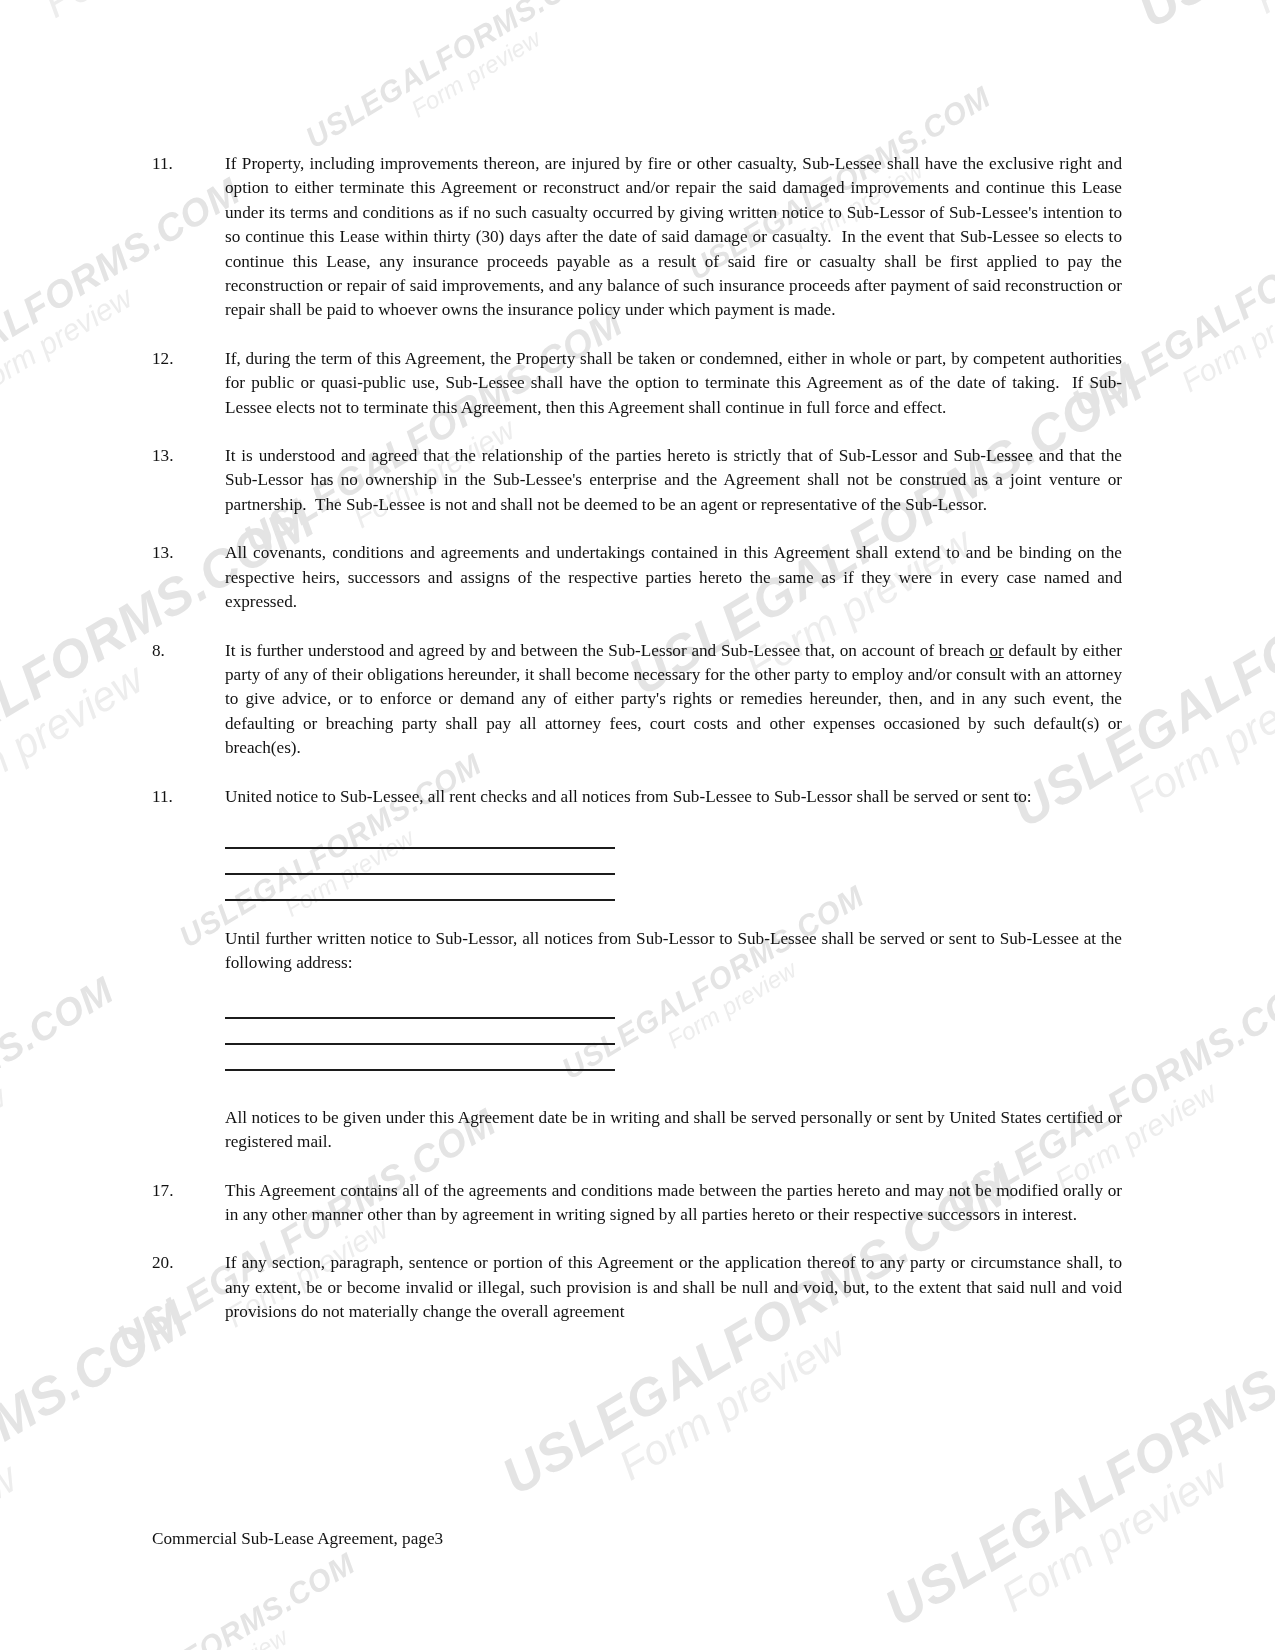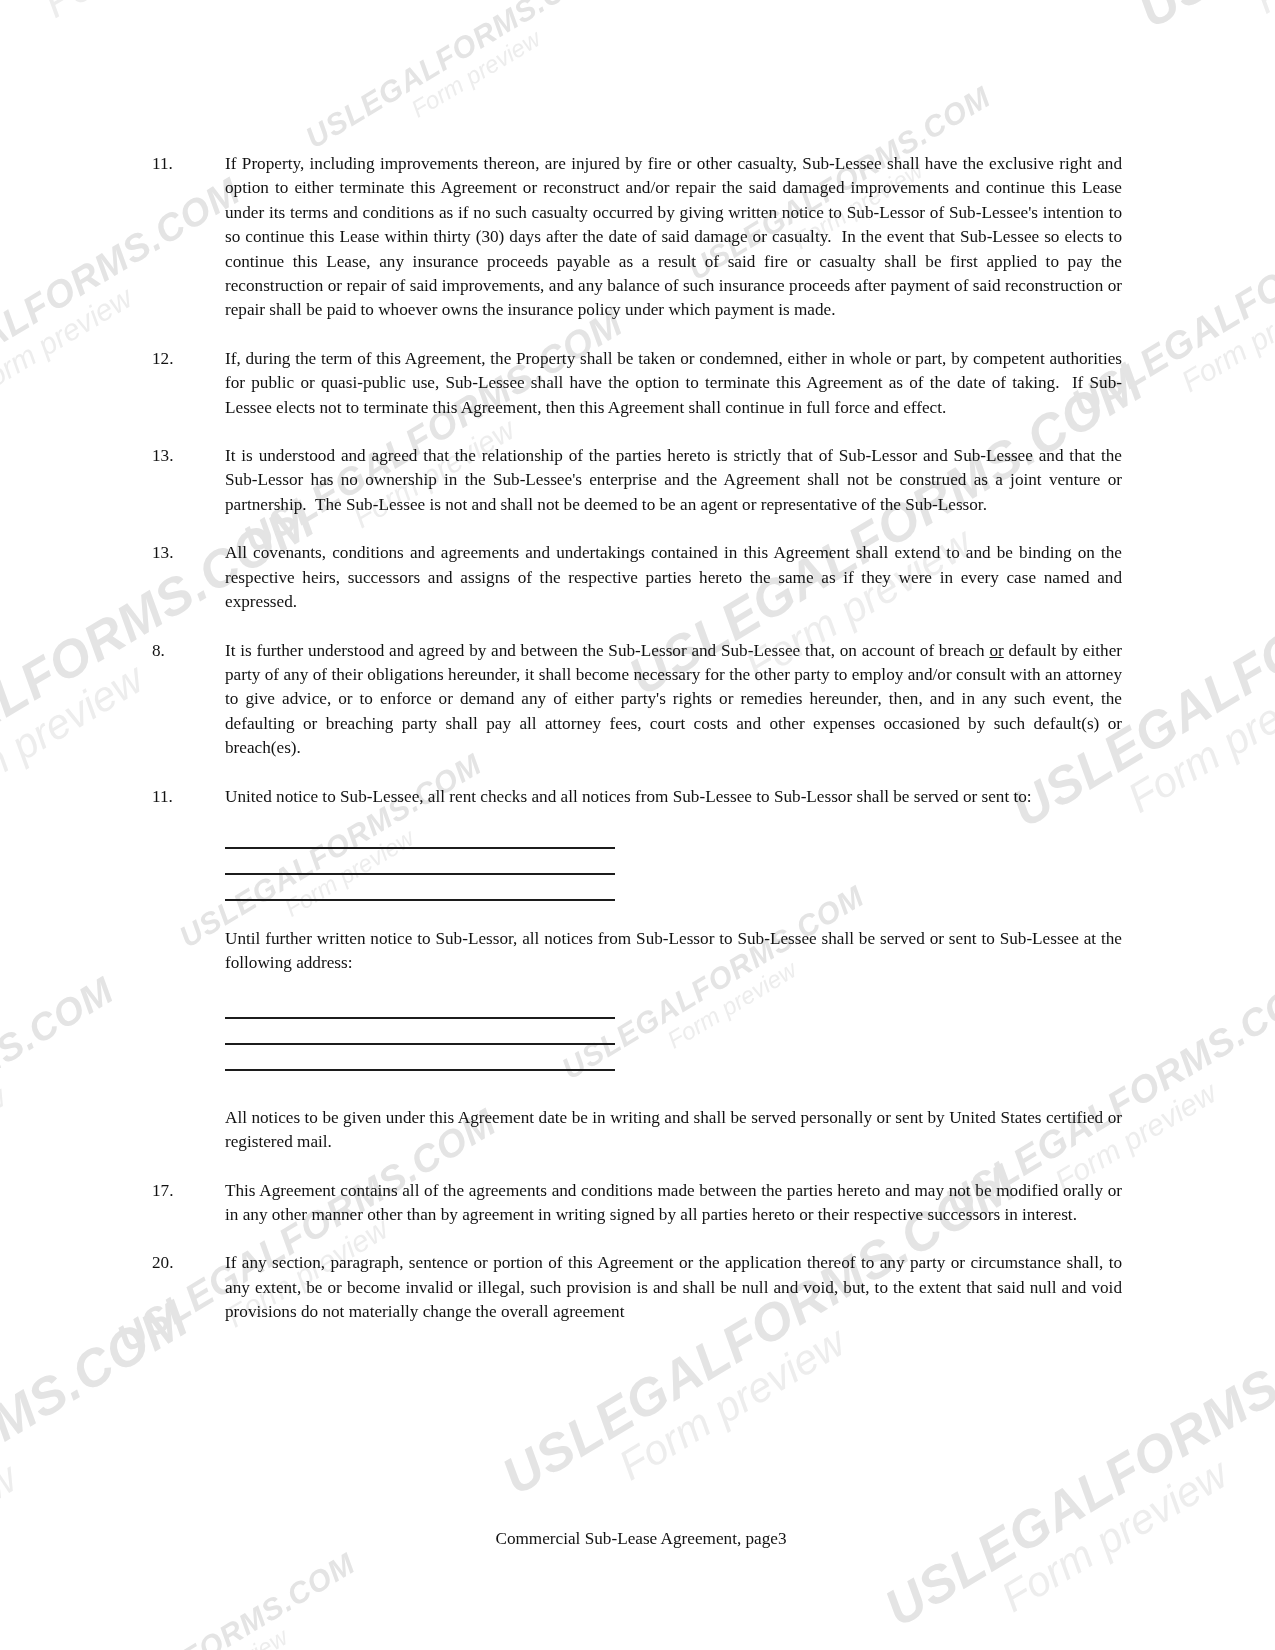--- a/index.html
+++ b/index.html
@@ -24,21 +24,21 @@
   .para .num{flex:0 0 73px;}
   .para .ptxt{flex:1;text-align:justify;}
   .cont{margin:0 0 24px 73px;text-align:justify;}
   .uword{text-decoration:underline;margin-top:47px;}
 
   .blank-group{margin-left:73px;}
   .blank-group.g1{margin-top:-10px;margin-bottom:26px;}
   .blank-group.g2{margin-top:-7px;margin-bottom:35px;}
   .blank-line{width:390px;height:24px;border-bottom:2px solid #1c1c1c;}
 
-  .footer{position:absolute;z-index:1;left:152px;right:145px;top:1529px;text-align:center;
+  .footer{position:absolute;z-index:1;left:152px;right:145px;top:1529px;text-align:left;
           font-family:"Liberation Serif",serif;font-size:17.2px;color:#121212;}
 </style>
 </head>
 <body>
 
 <div class="page">
 
   <div class="wm-layer">
     <div class="wm-canvas">
         <div class="wm-cell" style="left: 1560px; top: 620px;">

